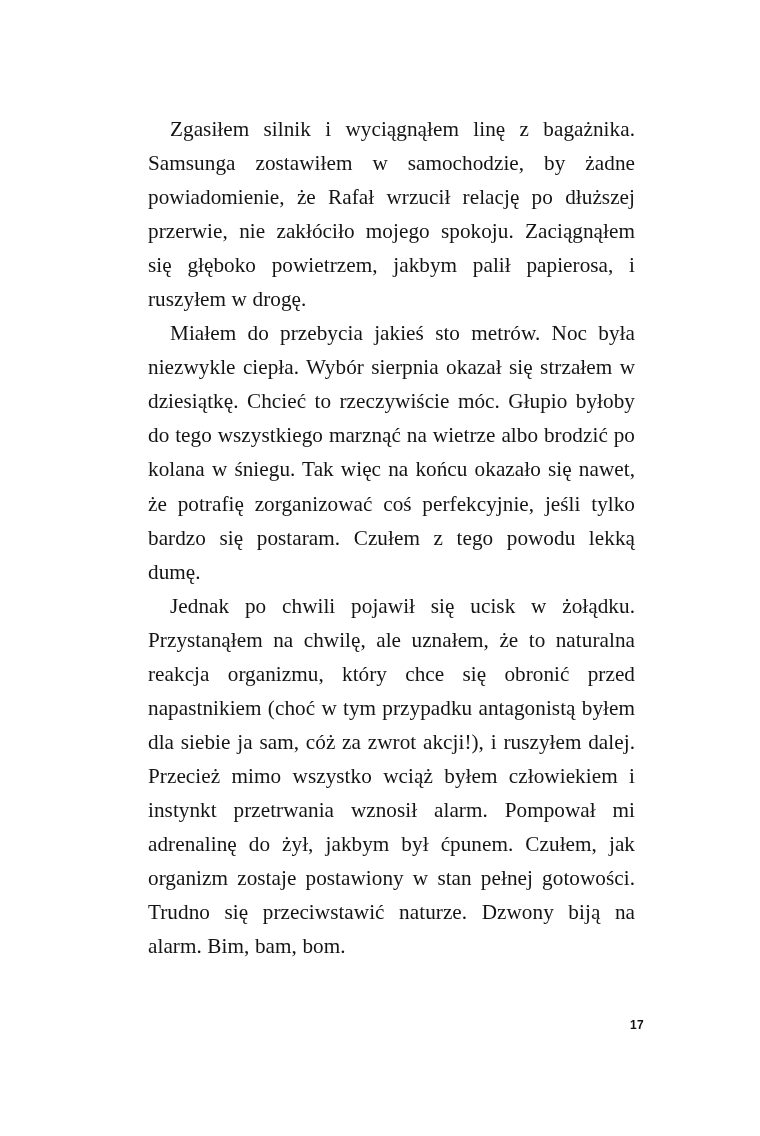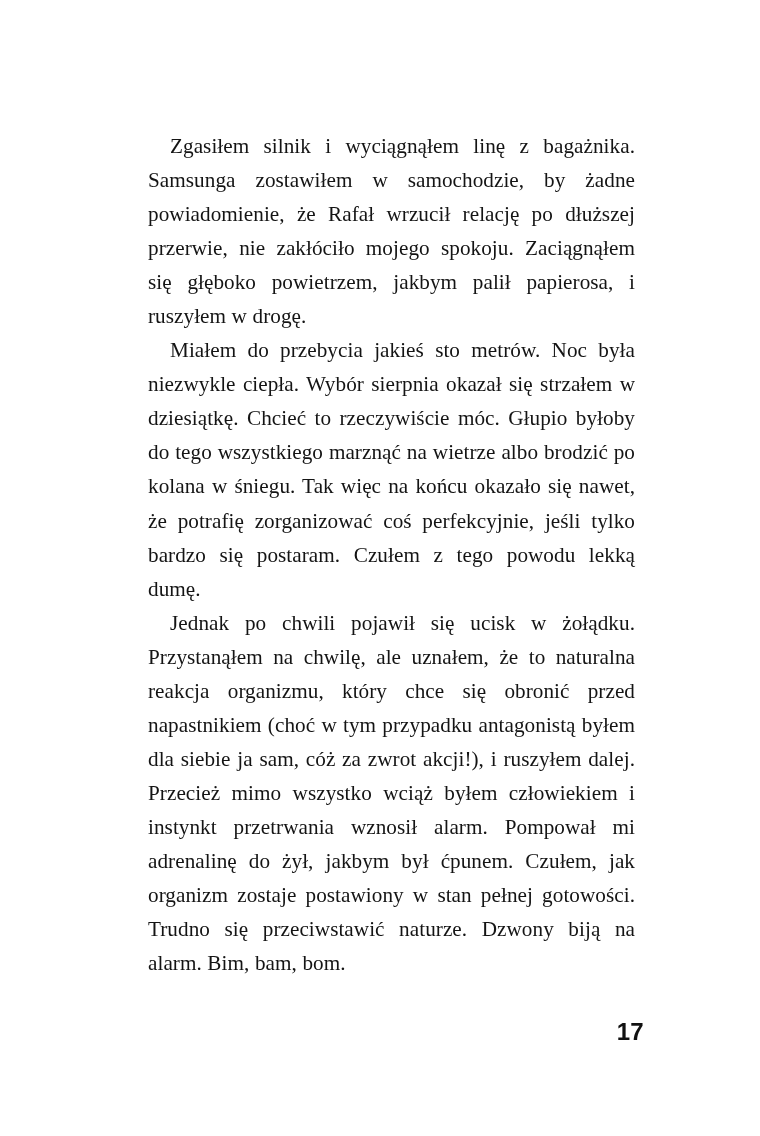--- a/index.html
+++ b/index.html
@@ -12,21 +12,21 @@
     position: relative;
     width: 760px;
     height: 1136px;
     background: #ffffff;
     overflow: hidden;
     box-sizing: border-box;
   }
   .text-block {
     position: absolute;
     left: 148px;
-    top: 129px;
+    top: 112px;
     width: 487px;
   }
   .para {
     margin: 0;
     font-family: "Liberation Serif", "DejaVu Serif", serif;
     font-size: 21.2px;
     line-height: 34.05px;
     color: #141414;
     text-align: justify;
     text-justify: inter-word;
@@ -41,21 +41,21 @@
   }
   .page-number {
     position: absolute;
     left: 0;
     top: 1018px;
     width: 760px;
     text-align: right;
     padding-right: 116px;
     box-sizing: border-box;
     font-family: "Liberation Sans", "DejaVu Sans", sans-serif;
-    font-size: 24px;
+    font-size: 12px;
     font-weight: bold;
     color: #111111;
     letter-spacing: 0.3px;
   }
 </style>
 </head>
 <body>
 
 <div class="page">
 

